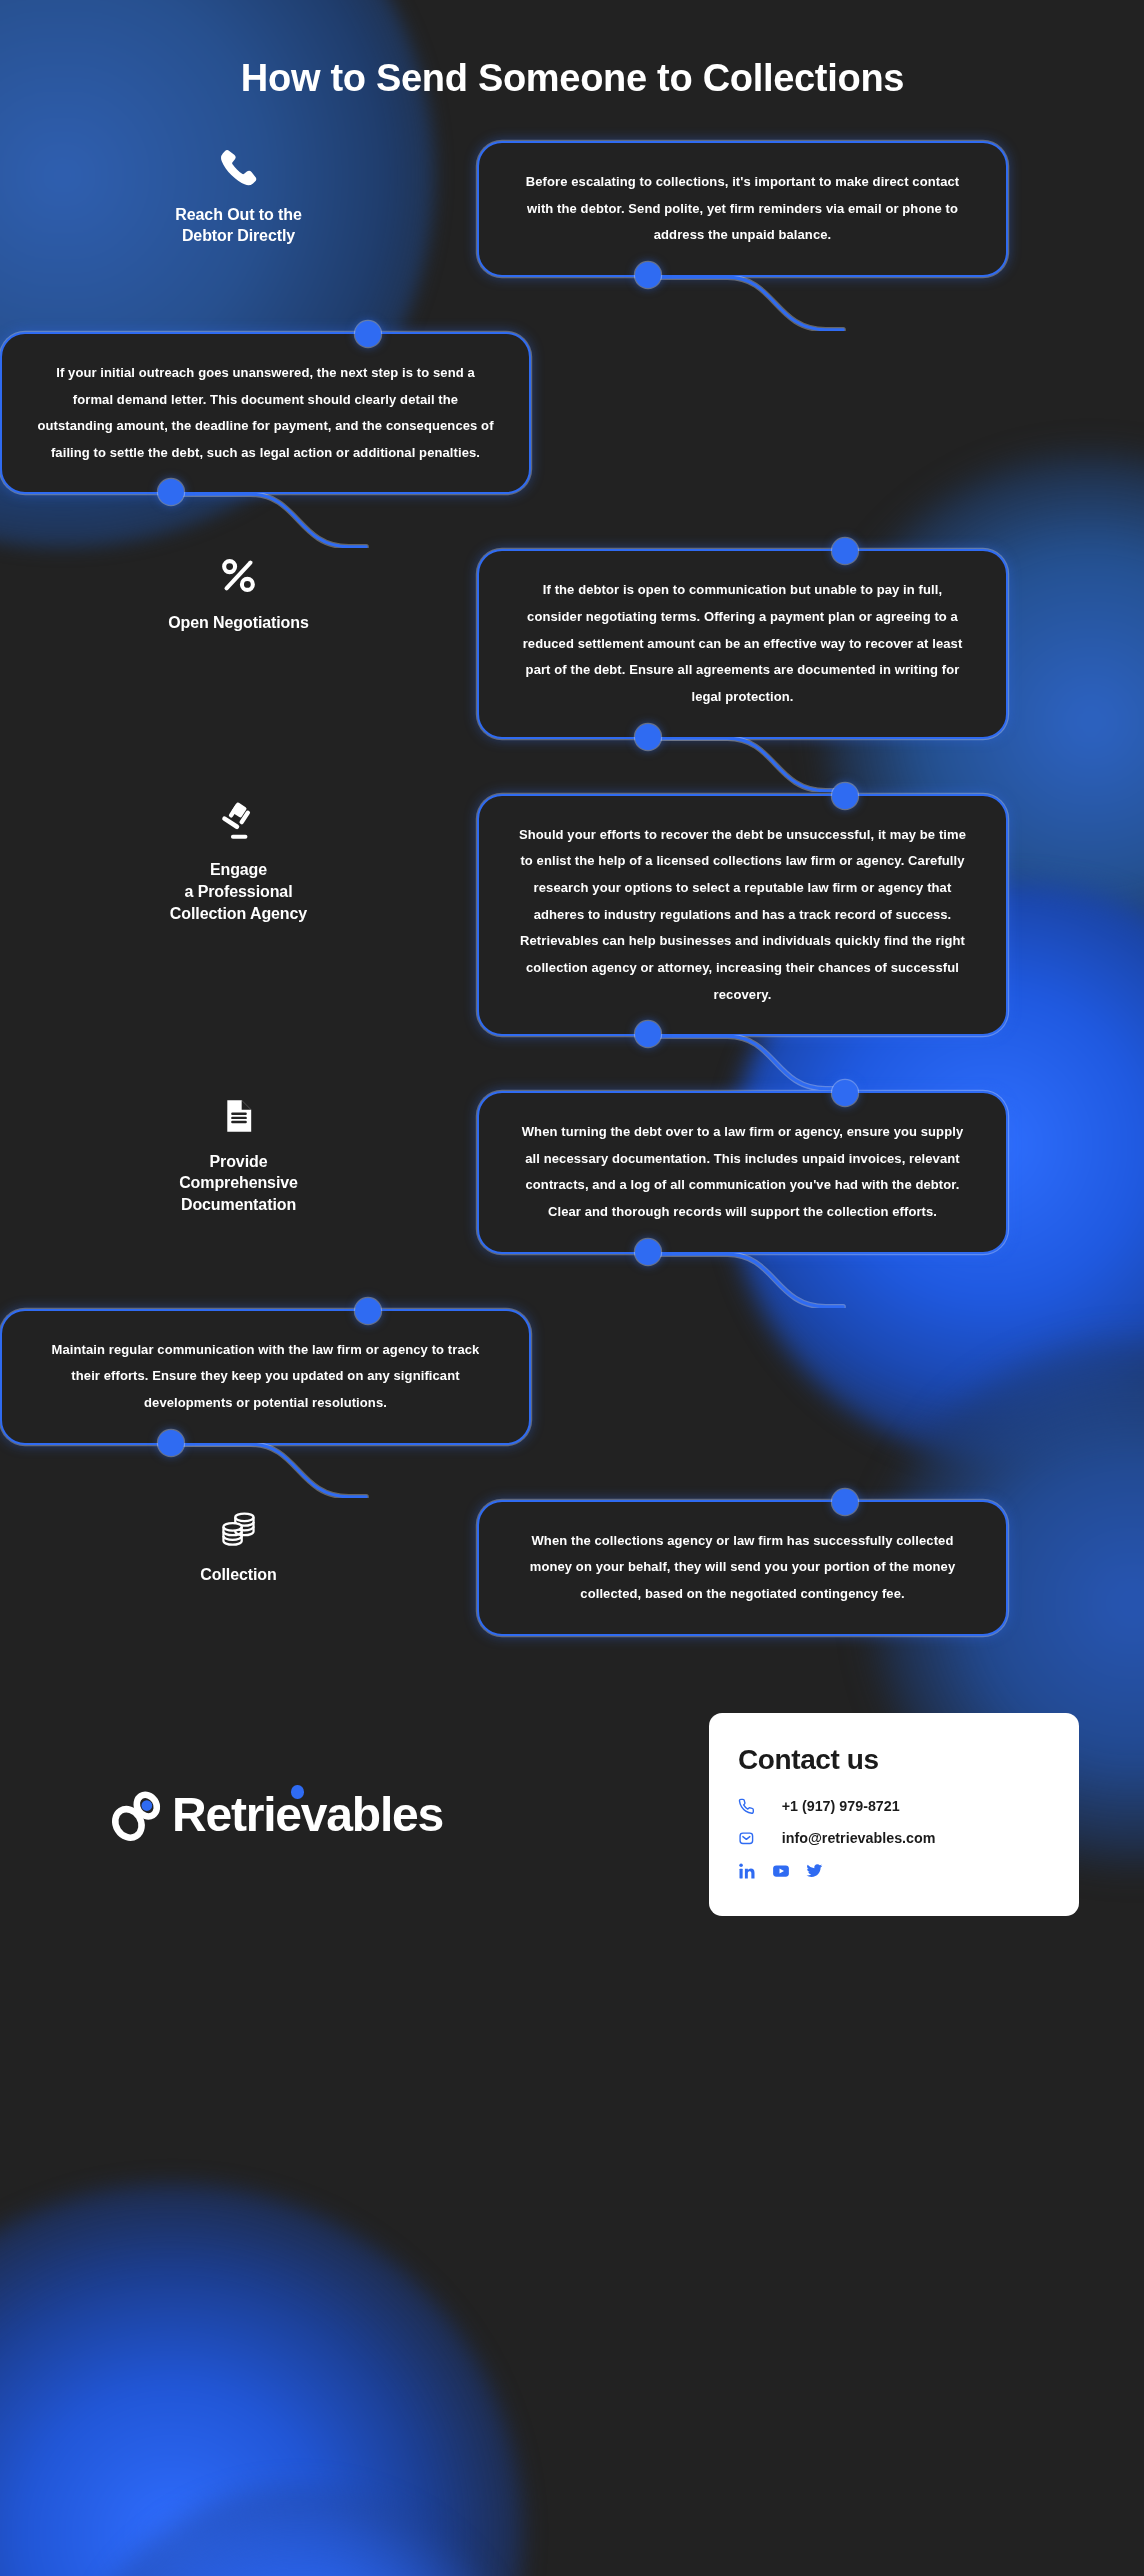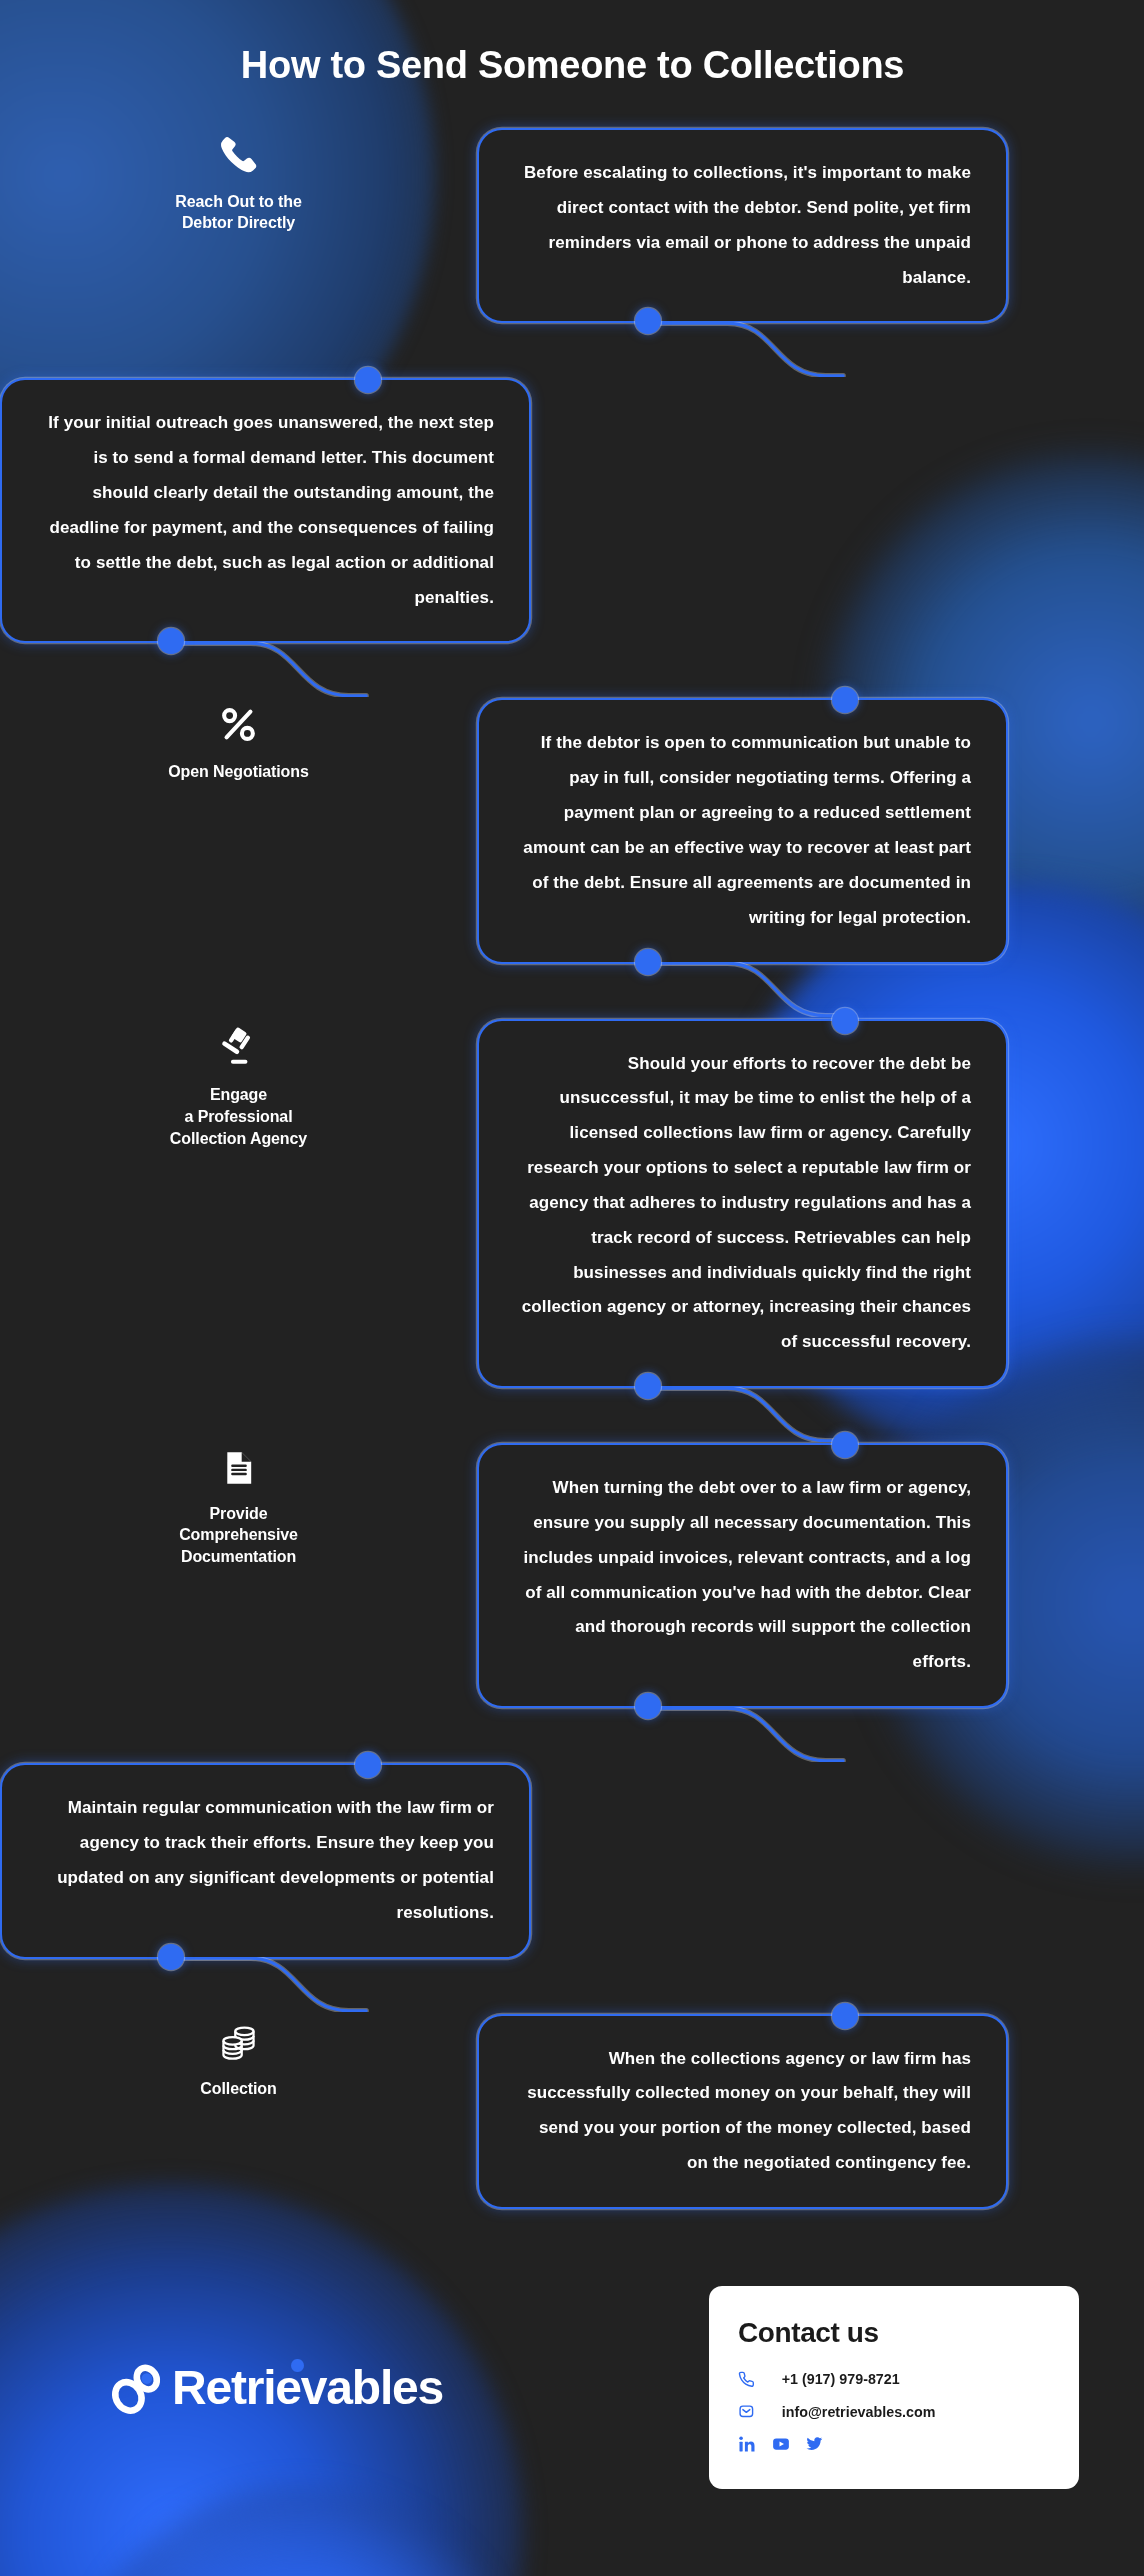--- a/index.html
+++ b/index.html
@@ -55,21 +55,21 @@
   }
 
   
   .page { position:relative; z-index:2; width:1145px; }
 
   .page-title {
     text-align:center;
     font-size:38px;
     font-weight:700;
     letter-spacing:-0.3px;
-    padding-top:44px;
+    padding-top:57px;
     color:#ffffff;
   }
 
   .steps { position:relative; margin-top:41px; }
 
   .step {
     position:relative;
     display:flex;
     align-items:flex-start;
   }
@@ -103,24 +103,24 @@
     background:#222222;
     border:2.4px solid #2f6bf2;
     border-radius:25px;
     box-shadow:0 0 0 1.2px rgba(255,255,255,0.28), 0 0 13px rgba(47,107,242,0.45);
     display:flex;
     align-items:center;
     justify-content:center;
     padding:26px 35px;
   }
   .card-text {
-    font-size:17px;
+    font-size:13px;
     line-height:2.05;
     font-weight:700;
-    text-align:right;
+    text-align:center;
     color:#ffffff;
     letter-spacing:0.1px;
   }
 
   
   .node {
     position:absolute;
     width:26px; height:26px;
     border-radius:50%;
     background:#2f6bf2;

